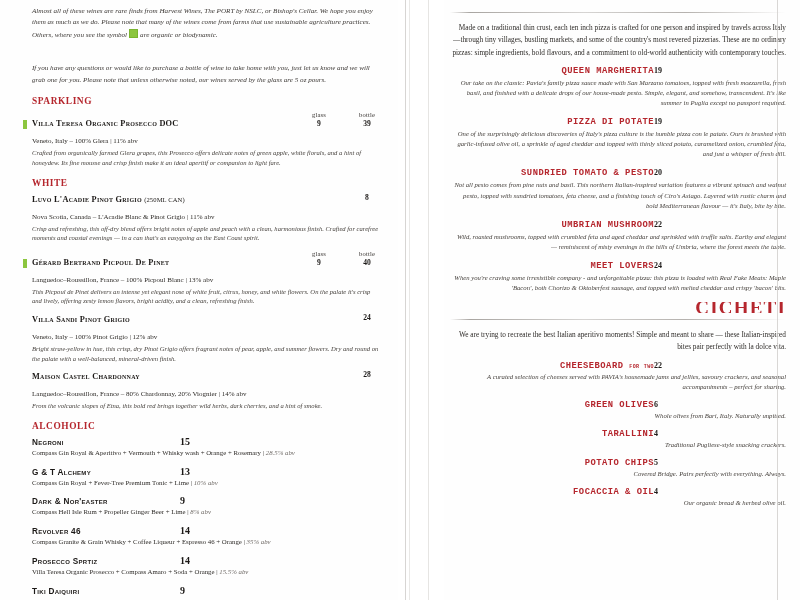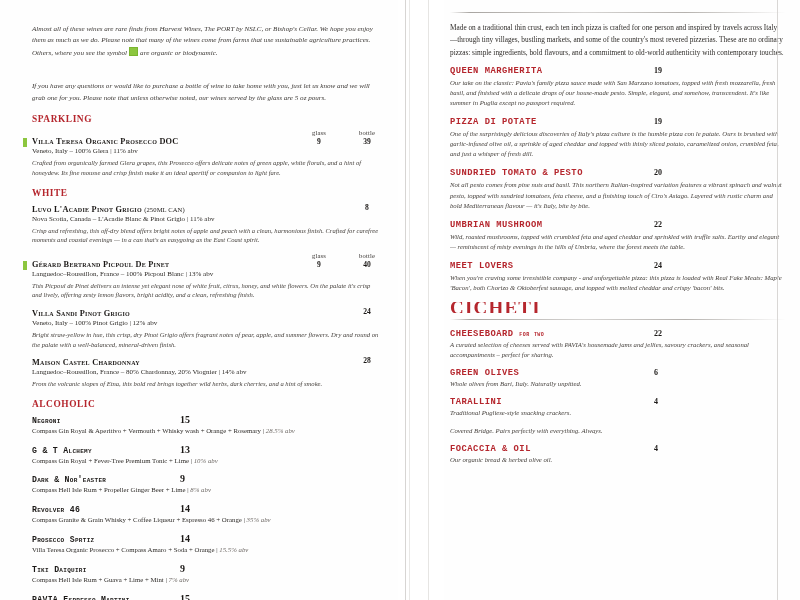--- a/index.html
+++ b/index.html
@@ -25,41 +25,42 @@
 
   
   .page {
     position: relative;
     height: 600px;
     box-sizing: border-box;
     overflow: hidden;
   }
   .page-left {
     width: 398px;
-    padding: 24px 18px 0 32px;
+    padding: 6px 18px 0 32px;
   }
   .gutter {
     width: 46px;
     position: relative;
     background: #ffffff;
   }
   .gutter .rule {
     position: absolute;
     top: 0;
     bottom: 0;
     width: 1px;
     background: #c9c7c4;
     opacity: .75;
   }
   .gutter .rule.r1 { left: 7px; }
   .gutter .rule.r2 { left: 11px; background:#e2e0dd; }
   .gutter .rule.r3 { left: 30px; background:#dedcd9; }
   .page-right {
     width: 356px;
     padding: 6px 14px 0 6px;
+    text-align: right;
   }
   .edge-rule {
     position: absolute;
     top: 0;
     bottom: 0;
     width: 1px;
     background: #cfcdca;
     right: 22px;
     opacity: .8;
   }
@@ -163,21 +164,21 @@
     text-align: center;
     font-weight: bold;
     font-size: 7.6px;
     color: #1b1816;
   }
 
   .origin {
     font-size: 7px;
     color: #2e2b28;
     line-height: 1.42;
-    margin-top: 1px;
+    margin-top: 9px;
   }
   .desc {
     font-style: italic;
     font-size: 6.6px;
     line-height: 1.46;
     color: #45403c;
     margin-top: 1px;
   }
   .organic {
     position: absolute;
@@ -185,21 +186,21 @@
     top: 1px;
     width: 4px;
     height: 9px;
     background: #8cc63f;
   }
 
   
   .ck { margin-bottom: 8px; }
   .ck-head { display: flex; align-items: baseline; }
   .ck-name {
-    font-family: Liberation Mono, monospace;
+    font-family: Liberation Sans, sans-serif;
     font-weight: bold;
     font-size: 8.2px;
     letter-spacing: .3px;
     color: #1b1816;
     font-variant: small-caps;
     text-transform: capitalize;
     min-width: 148px;
   }
   .ck-price {
     font-weight: bold;
@@ -459,20 +460,21 @@
         <div class="pz-name">MEET LOVERS</div>
         <div class="pz-price">24</div>
       </div>
       <div class="pz-desc">When you're craving some irresistible company -  and unforgettable pizza: this pizza is loaded with Real Fake Meats: Maple 'Bacon', both Chorizo &amp; Oktoberfest sausage, and topped with melted cheddar and crispy 'bacon' bits.</div>
     </div>
 
     <div class="section-title big">CICHETI</div>
 
     <div class="divider"></div>
 
+    <p class="intro roman">We are trying to recreate the best Italian aperitivo moments! Simple and meant to share — these Italian-inspired bites pair perfectly with la dolce vita.</p>
 
     <div class="pz sm">
       <div class="pz-head">
         <div class="pz-name"><span>CHEESEBOARD</span>  <span class="small">for two</span></div>
         <div class="pz-price">22</div>
       </div>
       <div class="pz-desc">A curated selection of cheeses served with PAVIA's housemade jams and jellies, savoury crackers, and seasonal accompaniments – perfect for sharing.</div>
     </div>
 
     <div class="pz sm">
@@ -485,20 +487,24 @@
 
     <div class="pz sm">
       <div class="pz-head">
         <div class="pz-name">TARALLINI</div>
         <div class="pz-price">4</div>
       </div>
       <div class="pz-desc">Traditional Pugliese-style snacking crackers.</div>
     </div>
 
     <div class="pz sm">
+      <div class="pz-head">
+        <div class="pz-name">POTATO CHIPS</div>
+        <div class="pz-price">5</div>
+      </div>
       <div class="pz-desc">Covered Bridge. Pairs perfectly with everything. Always.</div>
     </div>
 
     <div class="pz sm">
       <div class="pz-head">
         <div class="pz-name">FOCACCIA &amp; OIL</div>
         <div class="pz-price">4</div>
       </div>
       <div class="pz-desc">Our organic bread &amp; herbed olive oil.</div>
     </div>

